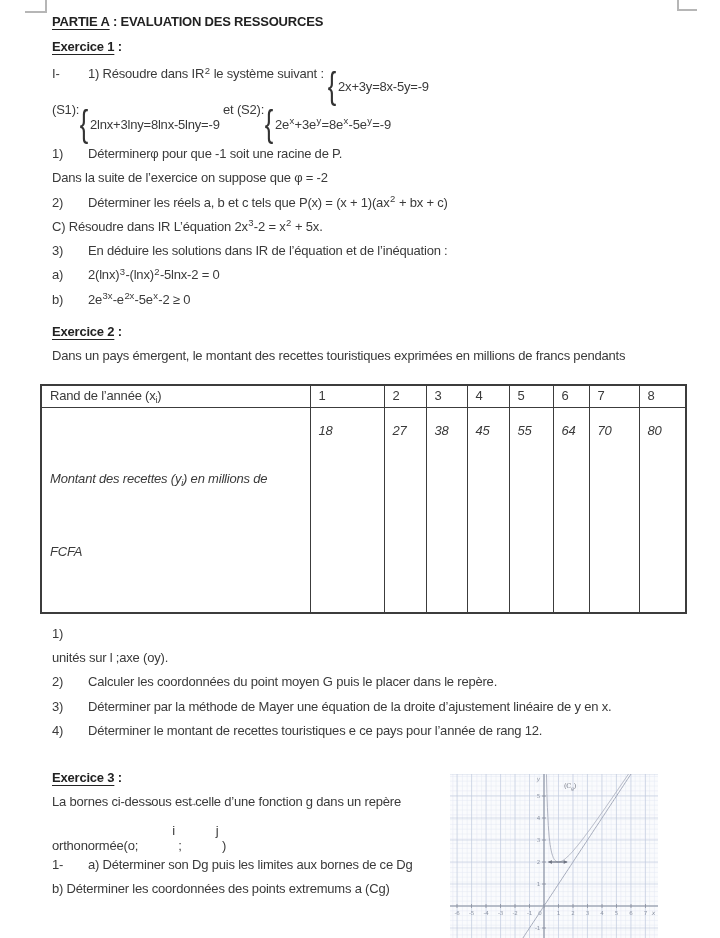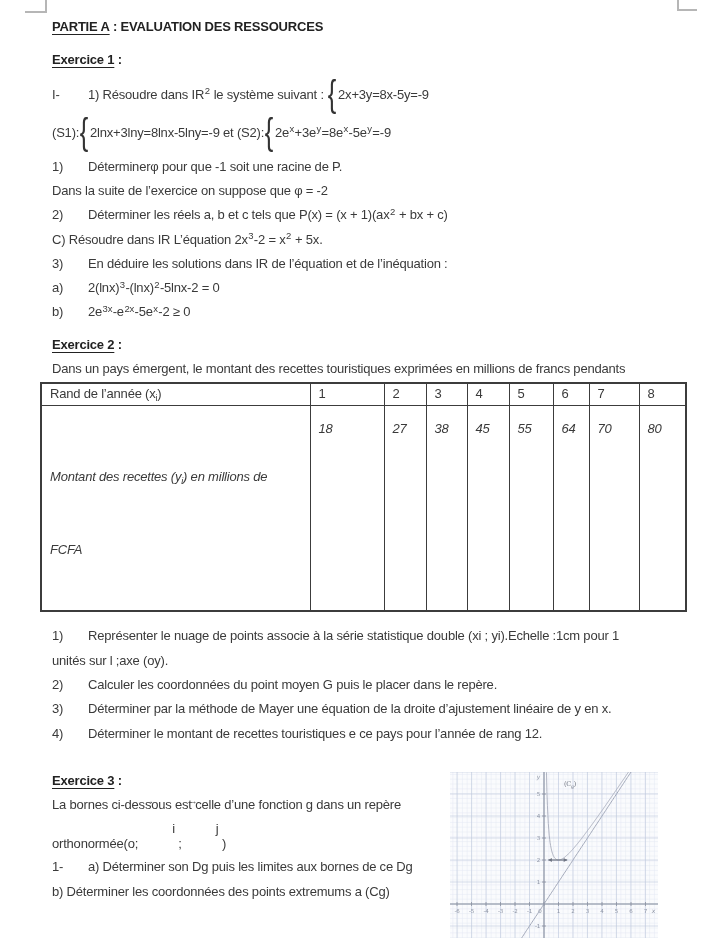--- a/index.html
+++ b/index.html
@@ -4,36 +4,36 @@
 <style>
   html,body{margin:0;padding:0;background:#ffffff;}
   body{width:720px;height:938px;position:relative;overflow:hidden;
        font-family:"Liberation Sans","DejaVu Sans",sans-serif;
        font-size:13px;color:#3a3a3a;letter-spacing:-0.2px;}
   .corner-tl{position:absolute;left:25px;top:0;width:20px;height:11px;
        border-right:2px solid #b6b6b6;border-bottom:2px solid #b6b6b6;}
   .corner-tr{position:absolute;left:677px;top:0;width:18px;height:9px;
        border-left:2px solid #b6b6b6;border-bottom:2px solid #b6b6b6;}
   .content{position:absolute;left:0;top:0;width:720px;padding:14px 0 0 52px;box-sizing:border-box;}
-  .line{display:flex;align-items:center;height:24.3px;white-space:pre;}
+  .line{display:flex;height:24.3px;white-space:pre;}
   .line span{white-space:pre;}
   .hline{height:25px;}
   .bold{font-weight:bold;color:#222;}
   .underl{text-decoration:underline;text-underline-offset:2.5px;}
   .num{display:inline-block;width:36px;flex-shrink:0;}
   .sup{font-size:9.5px;position:relative;top:-4.5px;margin:0 0.5px;}
   .sub{font-size:9px;position:relative;top:3px;}
   .sysline{height:40px;margin-top:2px;}
   .s1s2{height:44px;margin-top:-4px;}
   .system{display:inline-flex;align-items:center;}
   .brace{font-size:30px;font-weight:300;color:#333;transform:scale(0.85,1.2);margin-right:1px;}
   .stack{display:inline-flex;flex-direction:row;justify-content:center;}
   .stack > span{display:block;height:17px;line-height:17px;}
   .ex2title{margin-top:8px;}
-  table{border-collapse:collapse;margin-left:-12px;margin-top:1px;width:645px;
+  table{border-collapse:collapse;margin-left:-12px;margin-top:11px;width:645px;
         border:2px solid #3c3c3c;table-layout:fixed;}
   td{border:1px solid #3c3c3c;padding:0 8px;vertical-align:top;font-size:13px;
      letter-spacing:-0.2px;white-space:pre;}
   tr.r1 td{height:19px;line-height:19px;}
   tr.r2 td{height:51px;line-height:24px;padding-top:11px;font-style:italic;}
   .items-start{margin-top:12px;}
   .ex3wrap{position:relative;height:266px;margin-top:23px;}
   .line-tall{height:34px;align-items:flex-end;padding-bottom:4px;}
   .vec{position:relative;display:inline-block;}
   .vec .arrow{position:absolute;top:-9px;left:0;font-size:9px;line-height:8px;color:#555;}
@@ -45,21 +45,21 @@
 
 <div class="corner-tl"></div>
 <div class="corner-tr"></div>
 
 <div class="content">
 
   <div class="line hline bold">
     <span class="underl">PARTIE A</span><span> : EVALUATION DES RESSOURCES</span>
   </div>
 
-  <div class="line hline bold" style="margin-top:8px">
+  <div class="line hline bold" style="margin-top:0">
     <span class="underl">Exercice 1</span><span> :</span>
   </div>
 
   <div class="line sysline">
     <span class="num">I-</span>
     <span><span>1) Résoudre dans </span><span>IR</span><span class="sup">2</span><span> le système suivant : </span></span>
     <span class="system">
       <span class="brace">{</span>
       <span class="stack">
         <span>2x+3y=8</span>
@@ -167,21 +167,20 @@
       <td>55</td>
       <td>64</td>
       <td>70</td>
       <td>80</td>
     </tr>
   </tbody>
     </table>
 
   <div class="line items-start">
     <span class="num">1)</span>
-    <span>Représenter le nuage de points associe à la série statistique double (xi ; yi).Echelle :1cm pour 1</span>
   </div>
   <div class="line">
     <span>unités sur l ;axe (oy).</span>
   </div>
   <div class="line">
     <span class="num">2)</span>
     <span>Calculer les coordonnées du point moyen G puis le placer dans le repère.</span>
   </div>
   <div class="line">
     <span class="num">3)</span>

